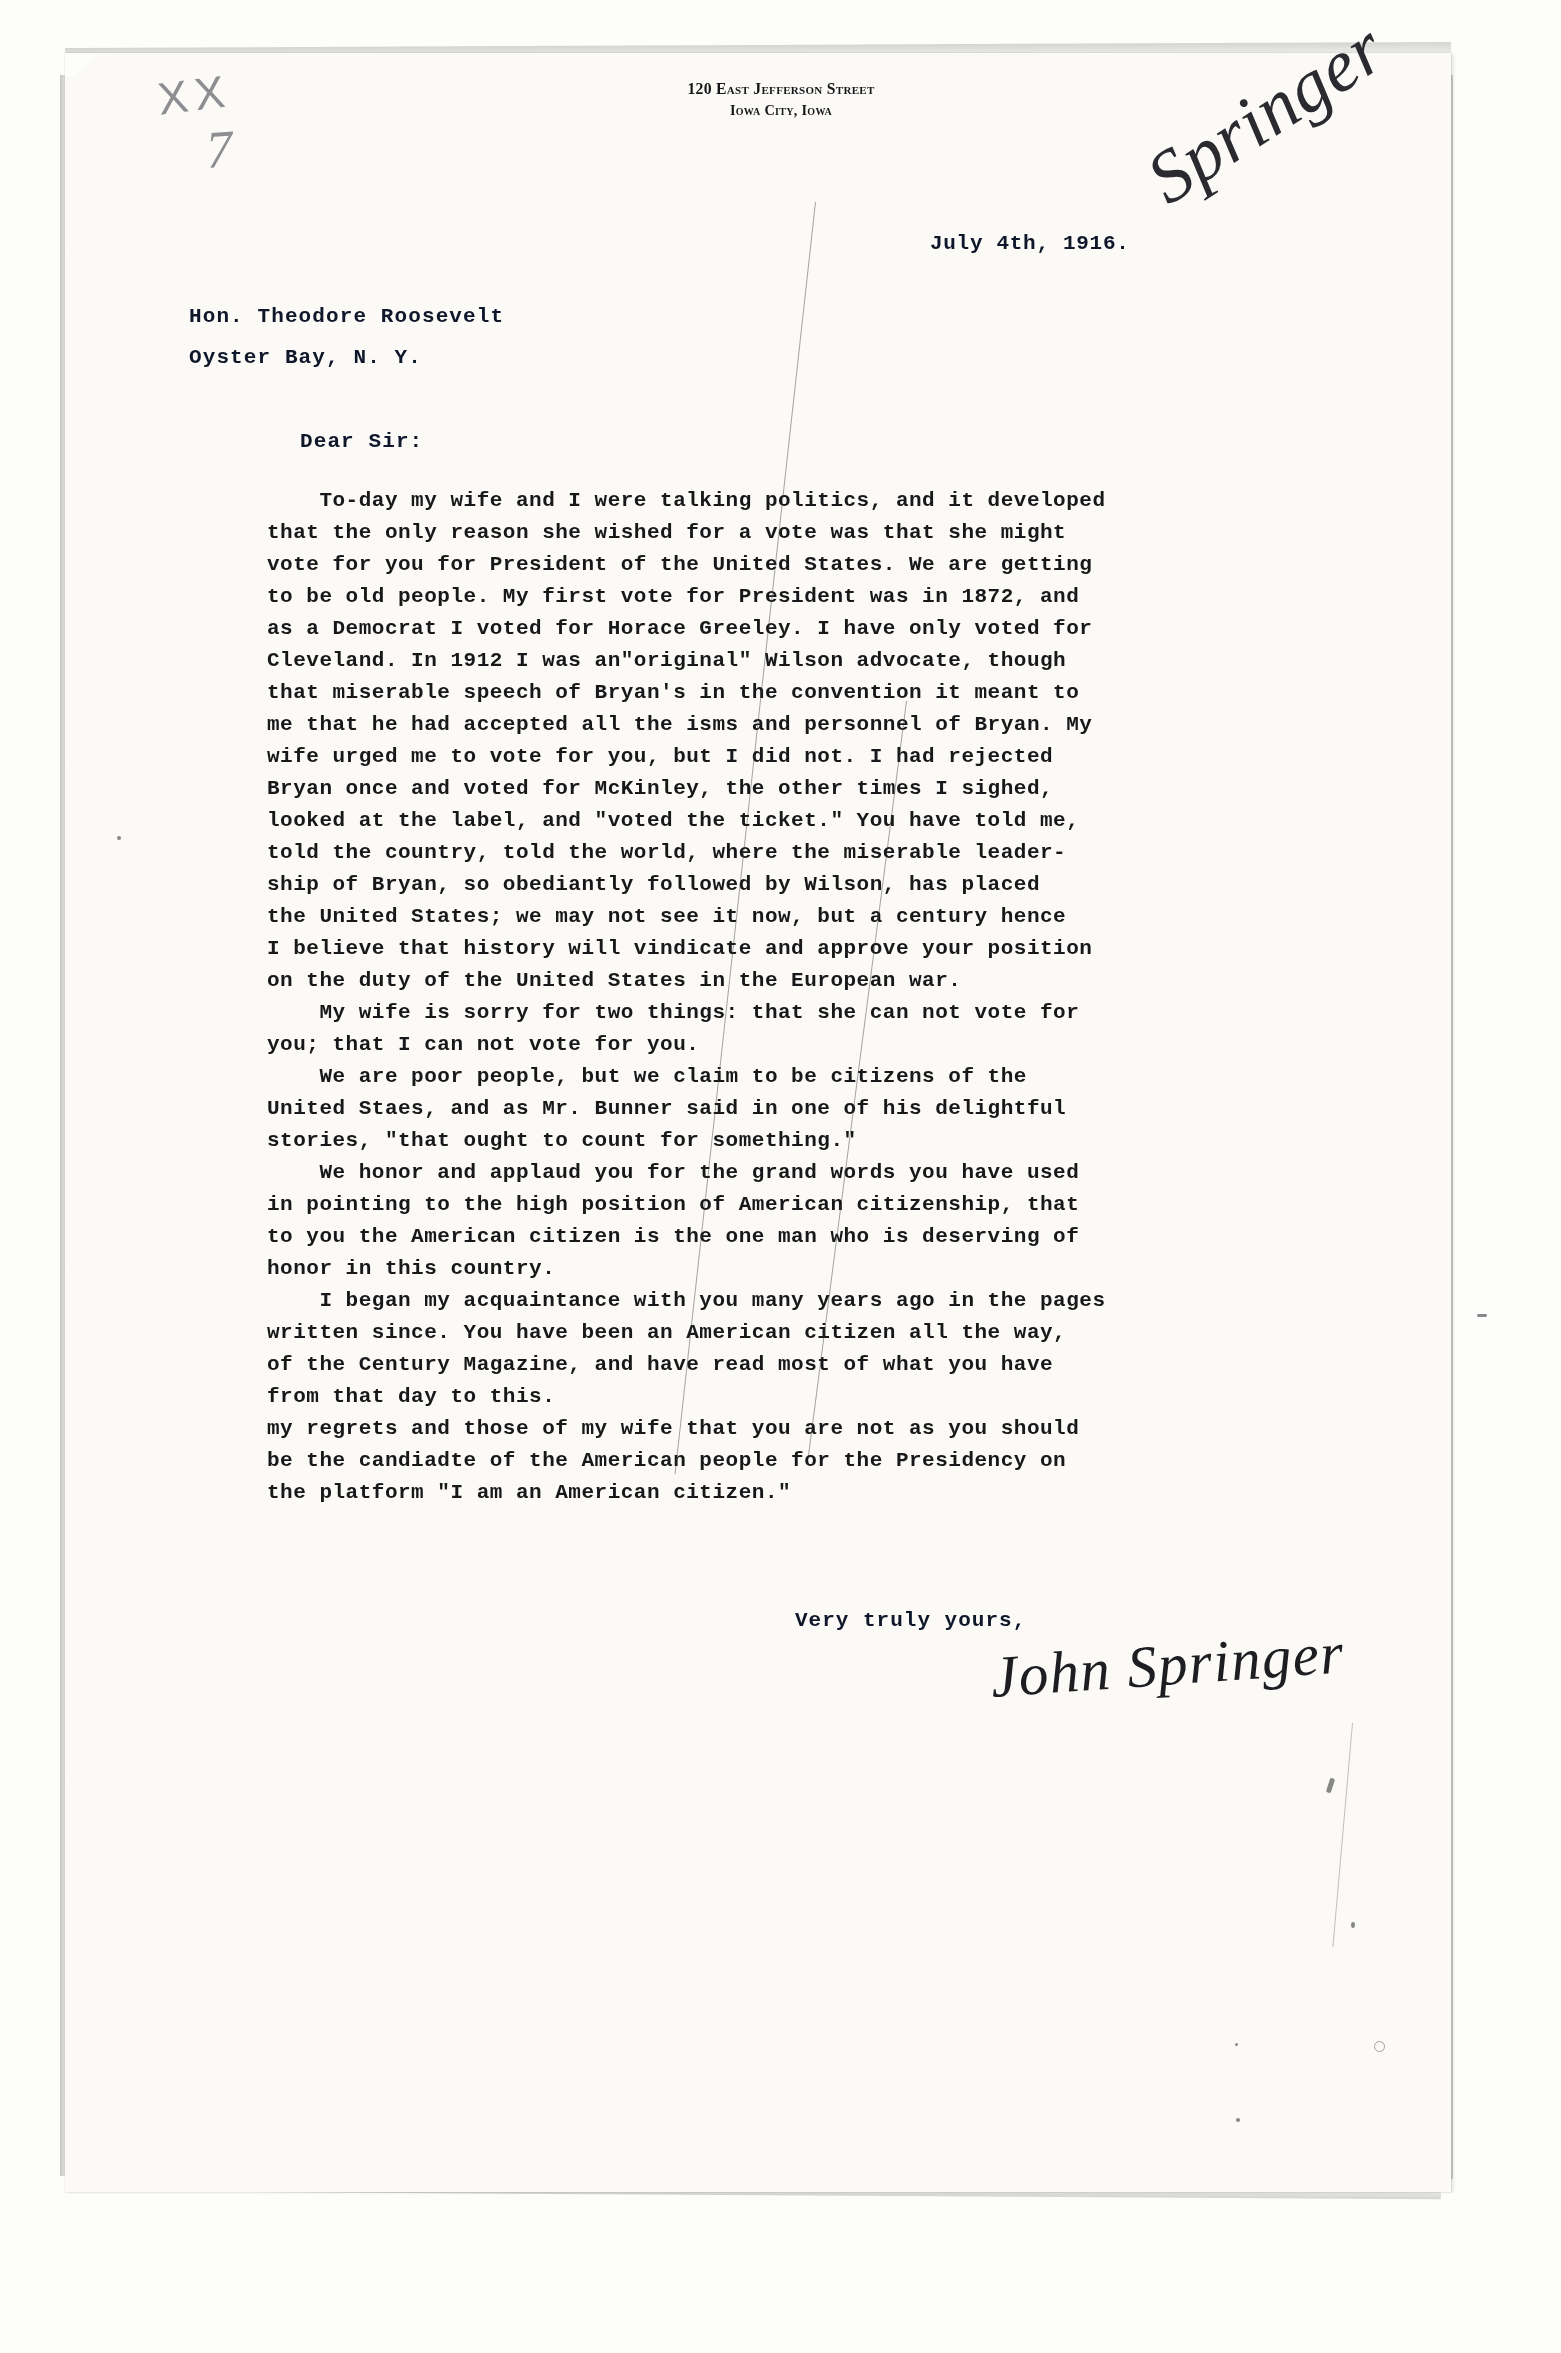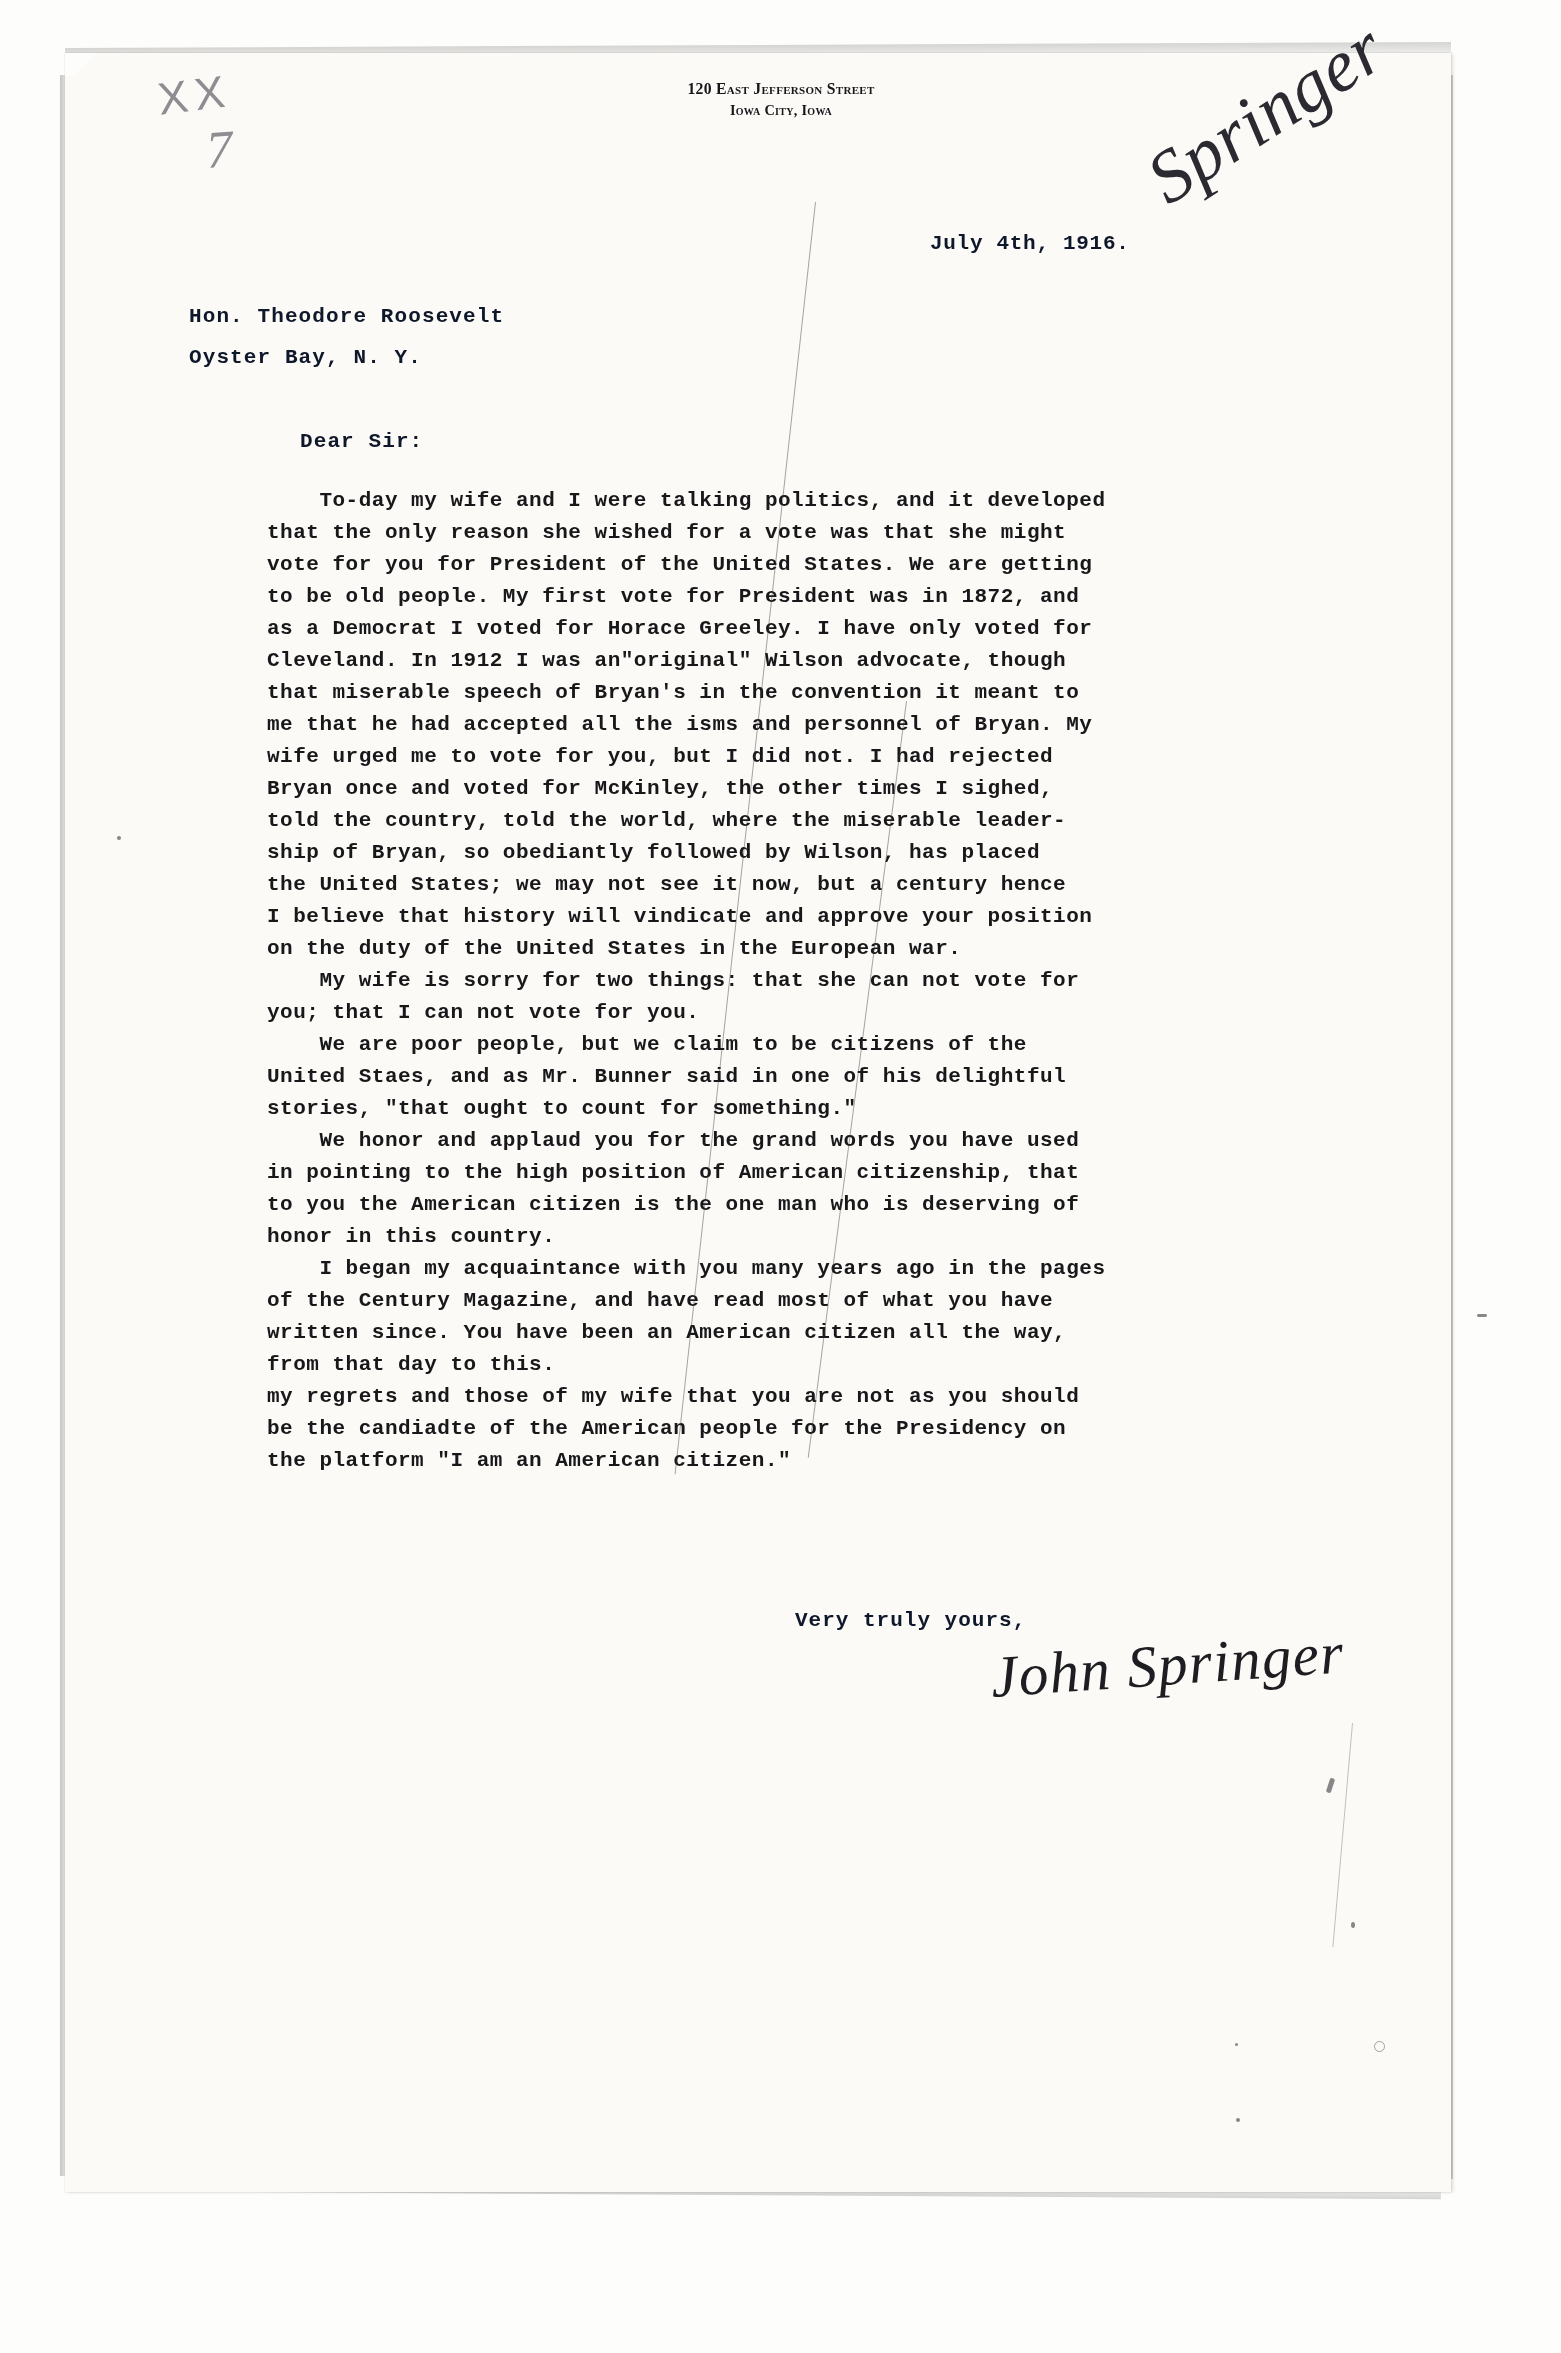--- a/index.html
+++ b/index.html
@@ -293,37 +293,38 @@
     <div class="tw-line">    To-day my wife and I were talking politics, and it developed</div>
     <div class="tw-line">that the only reason she wished for a vote was that she might</div>
     <div class="tw-line">vote for you for President of the United States. We are getting</div>
     <div class="tw-line">to be old people. My first vote for President was in 1872, and</div>
     <div class="tw-line">as a Democrat I voted for Horace Greeley. I have only voted for</div>
     <div class="tw-line">Cleveland. In 1912 I was an"original" Wilson advocate, though</div>
     <div class="tw-line">that miserable speech of Bryan's in the convention it meant to</div>
     <div class="tw-line">me that he had accepted all the isms and personnel of Bryan. My</div>
     <div class="tw-line">wife urged me to vote for you, but I did not. I had rejected</div>
     <div class="tw-line">Bryan once and voted for McKinley, the other times I sighed,</div>
+    <div class="tw-line">looked at the label, and "voted the ticket." You have told me,</div>
     <div class="tw-line">told the country, told the world, where the miserable leader-</div>
     <div class="tw-line">ship of Bryan, so obediantly followed by Wilson, has placed</div>
     <div class="tw-line">the United States; we may not see it now, but a century hence</div>
     <div class="tw-line">I believe that history will vindicate and approve your position</div>
     <div class="tw-line">on the duty of the United States in the European war.</div>
     <div class="tw-line">    My wife is sorry for two things: that she can not vote for</div>
     <div class="tw-line">you; that I can not vote for you.</div>
     <div class="tw-line">    We are poor people, but we claim to be citizens of the</div>
     <div class="tw-line">United Staes, and as Mr. Bunner said in one of his delightful</div>
     <div class="tw-line">stories, "that ought to count for something."</div>
     <div class="tw-line">    We honor and applaud you for the grand words you have used</div>
     <div class="tw-line">in pointing to the high position of American citizenship, that</div>
     <div class="tw-line">to you the American citizen is the one man who is deserving of</div>
     <div class="tw-line">honor in this country.</div>
     <div class="tw-line">    I began my acquaintance with you many years ago in the pages</div>
+    <div class="tw-line">written since. You have been an American citizen all the way,</div>
     <div class="tw-line">of the Century Magazine, and have read most of what you have</div>
-    <div class="tw-line">written since. You have been an American citizen all the way,</div>
     <div class="tw-line">from that day to this.</div>
     <div class="tw-line">my regrets and those of my wife that you are not as you should</div>
     <div class="tw-line">be the candiadte of the American people for the Presidency on</div>
     <div class="tw-line">the platform "I am an American citizen."</div>
   </div>
 
 <div id="closing-line" class="tw">Very truly yours,</div>
 
 <div id="signature-script" class="ink">John Springer</div>
 

